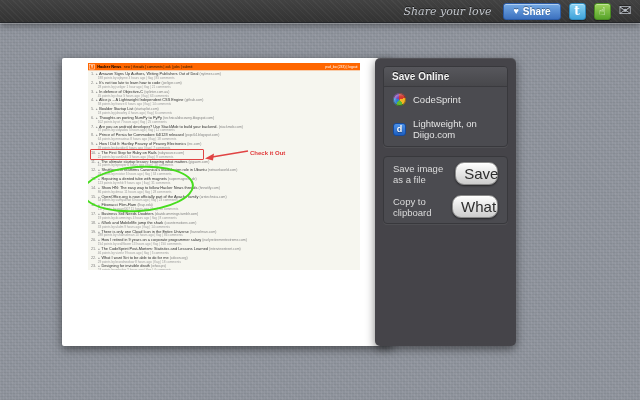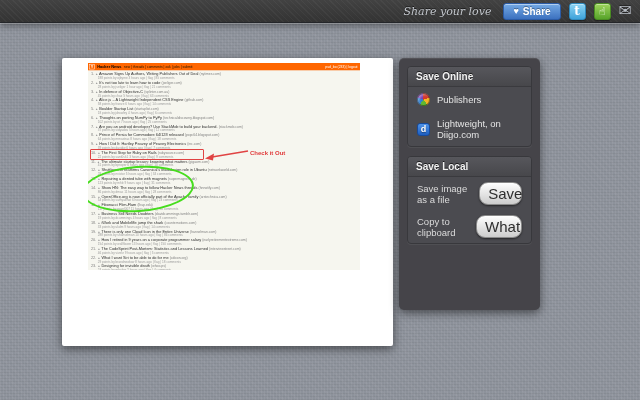--- a/index.html
+++ b/index.html
@@ -95,21 +95,21 @@
     color:#e03a3a; font-size:6px; font-weight:bold; white-space:nowrap;
   }
   .green-ellipse {
     position:absolute; left:-6px; top:103px; width:112px; height:46px;
     border:2px solid #46dd1d; border-radius:50%;
     transform:rotate(-4deg);
   }
 
   
   .panel {
-    position:absolute; left:399px; top:58px; width:141px; height:252px;
+    position:absolute; left:375px; top:58px; width:141px; height:288px;
     background:#454449;
     border-radius:5px;
     box-shadow:0 3px 10px rgba(0,0,0,0.5), inset 0 1px 0 rgba(255,255,255,0.08);
     padding:8px;
   }
   .section {
     border:1px solid #38383c; border-radius:4px; background:#4b4b50;
     margin-bottom:9px; overflow:hidden;
     box-shadow:0 1px 0 rgba(255,255,255,0.06);
   }
@@ -420,30 +420,29 @@
       <div class="green-ellipse"></div>
     </div>
   </div>
 </div>
 
 <div class="panel">
   <div class="section">
     <div class="section-header">Save Online</div>
     <div class="opt-row">
       <span class="wheel-icon"></span>
-      <span>Publishers</span>
+      <span>CodeSprint</span>
     </div>
     <div class="opt-row">
       <span class="diigo-icon">d</span>
       <span>Lightweight, on Diigo.com</span>
     </div>
   </div>
 
   <div class="section">
-    <div class="section-header">Save Local</div>
     <div class="local-row">
       <span>Save image as a file</span>
       <span class="pill-btn">Save</span>
     </div>
     <div class="local-row">
       <span>Copy to clipboard</span>
       <span class="pill-btn">What</span>
     </div>
   </div>
 </div>

